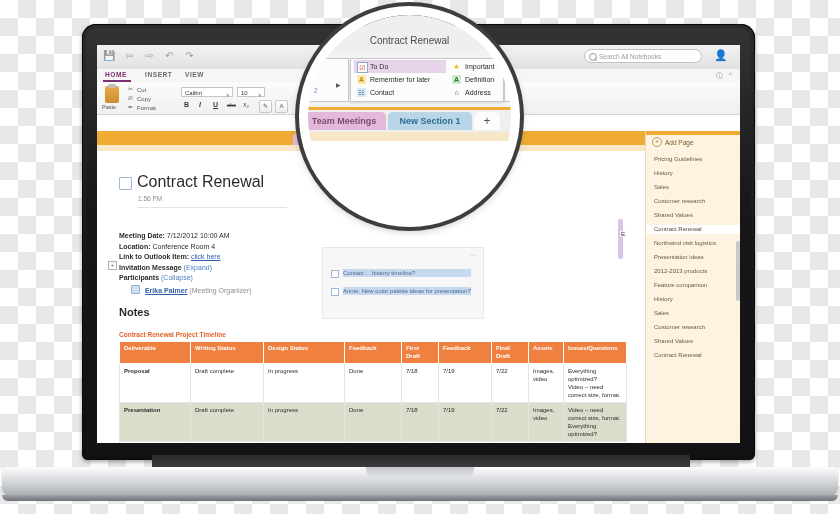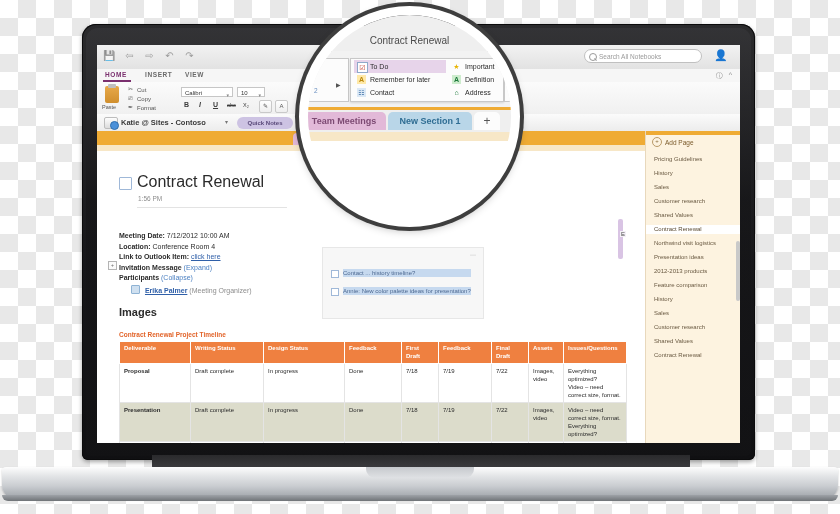--- a/index.html
+++ b/index.html
@@ -342,27 +342,20 @@
           </div>
       </div>
 
       <div class="grp" style="left:302px;width:50px;">
         <div class="btnsq" style="left:0px;top:9px;width:14px;height:14px;">
             <span style="width:14px;height:14px;line-height:14px;">⚑</span>
           </div>
       </div>
     </div>
 
-    <div class="nbbar">
-      <div class="nb-ico"></div>
-      <div class="nb-name">Katie @ Sites - Contoso</div>
-      <div class="nb-caret" style="left:128px;">▾</div>
-      <div class="nbtab quick" style="left:140px;width:56px;">Quick Notes</div>
-      <div class="nbtab contoso" style="left:200px;width:48px;">Contoso</div>
-    </div>
 
     <div class="sectionbar">
       <div class="sectab tm" style="left:196px;width:62px;">Team Meetings</div>
       <div class="sectab ns" style="left:260px;width:62px;">New Section 1</div>
       <div class="sectab plus" style="left:324px;width:18px;">+</div>
     </div>
     <div class="pagestrip"></div>
 
     <div class="canvas">
 
@@ -395,21 +388,21 @@
           <b>Participants</b>
           <span class="act">(Collapse)</span>
         </div>
         <div class="participant">
           <span class="p-ico"></span>
           <span class="p-name">Erika Palmer</span>
           <span class="p-role">(Meeting Organizer)</span>
         </div>
       </div>
 
-      <div class="notes-h">Images</div>
+      <div class="notes-h">Notes</div>
 
       <div class="checklist">
         <div class="cl-dots">⋯</div>
         <div class="cl-box" style="left:8px;top:22px;"></div>
         <div class="cl-row cl-hl" style="left:20px;top:21px;width:128px;">Contact ... history timeline?</div>
         <div class="cl-box" style="left:8px;top:40px;"></div>
         <div class="cl-row cl-hl" style="left:20px;top:39px;width:128px;">Annie: New color palette ideas for presentation?</div>
       </div>
 
       <div class="etab"></div>

